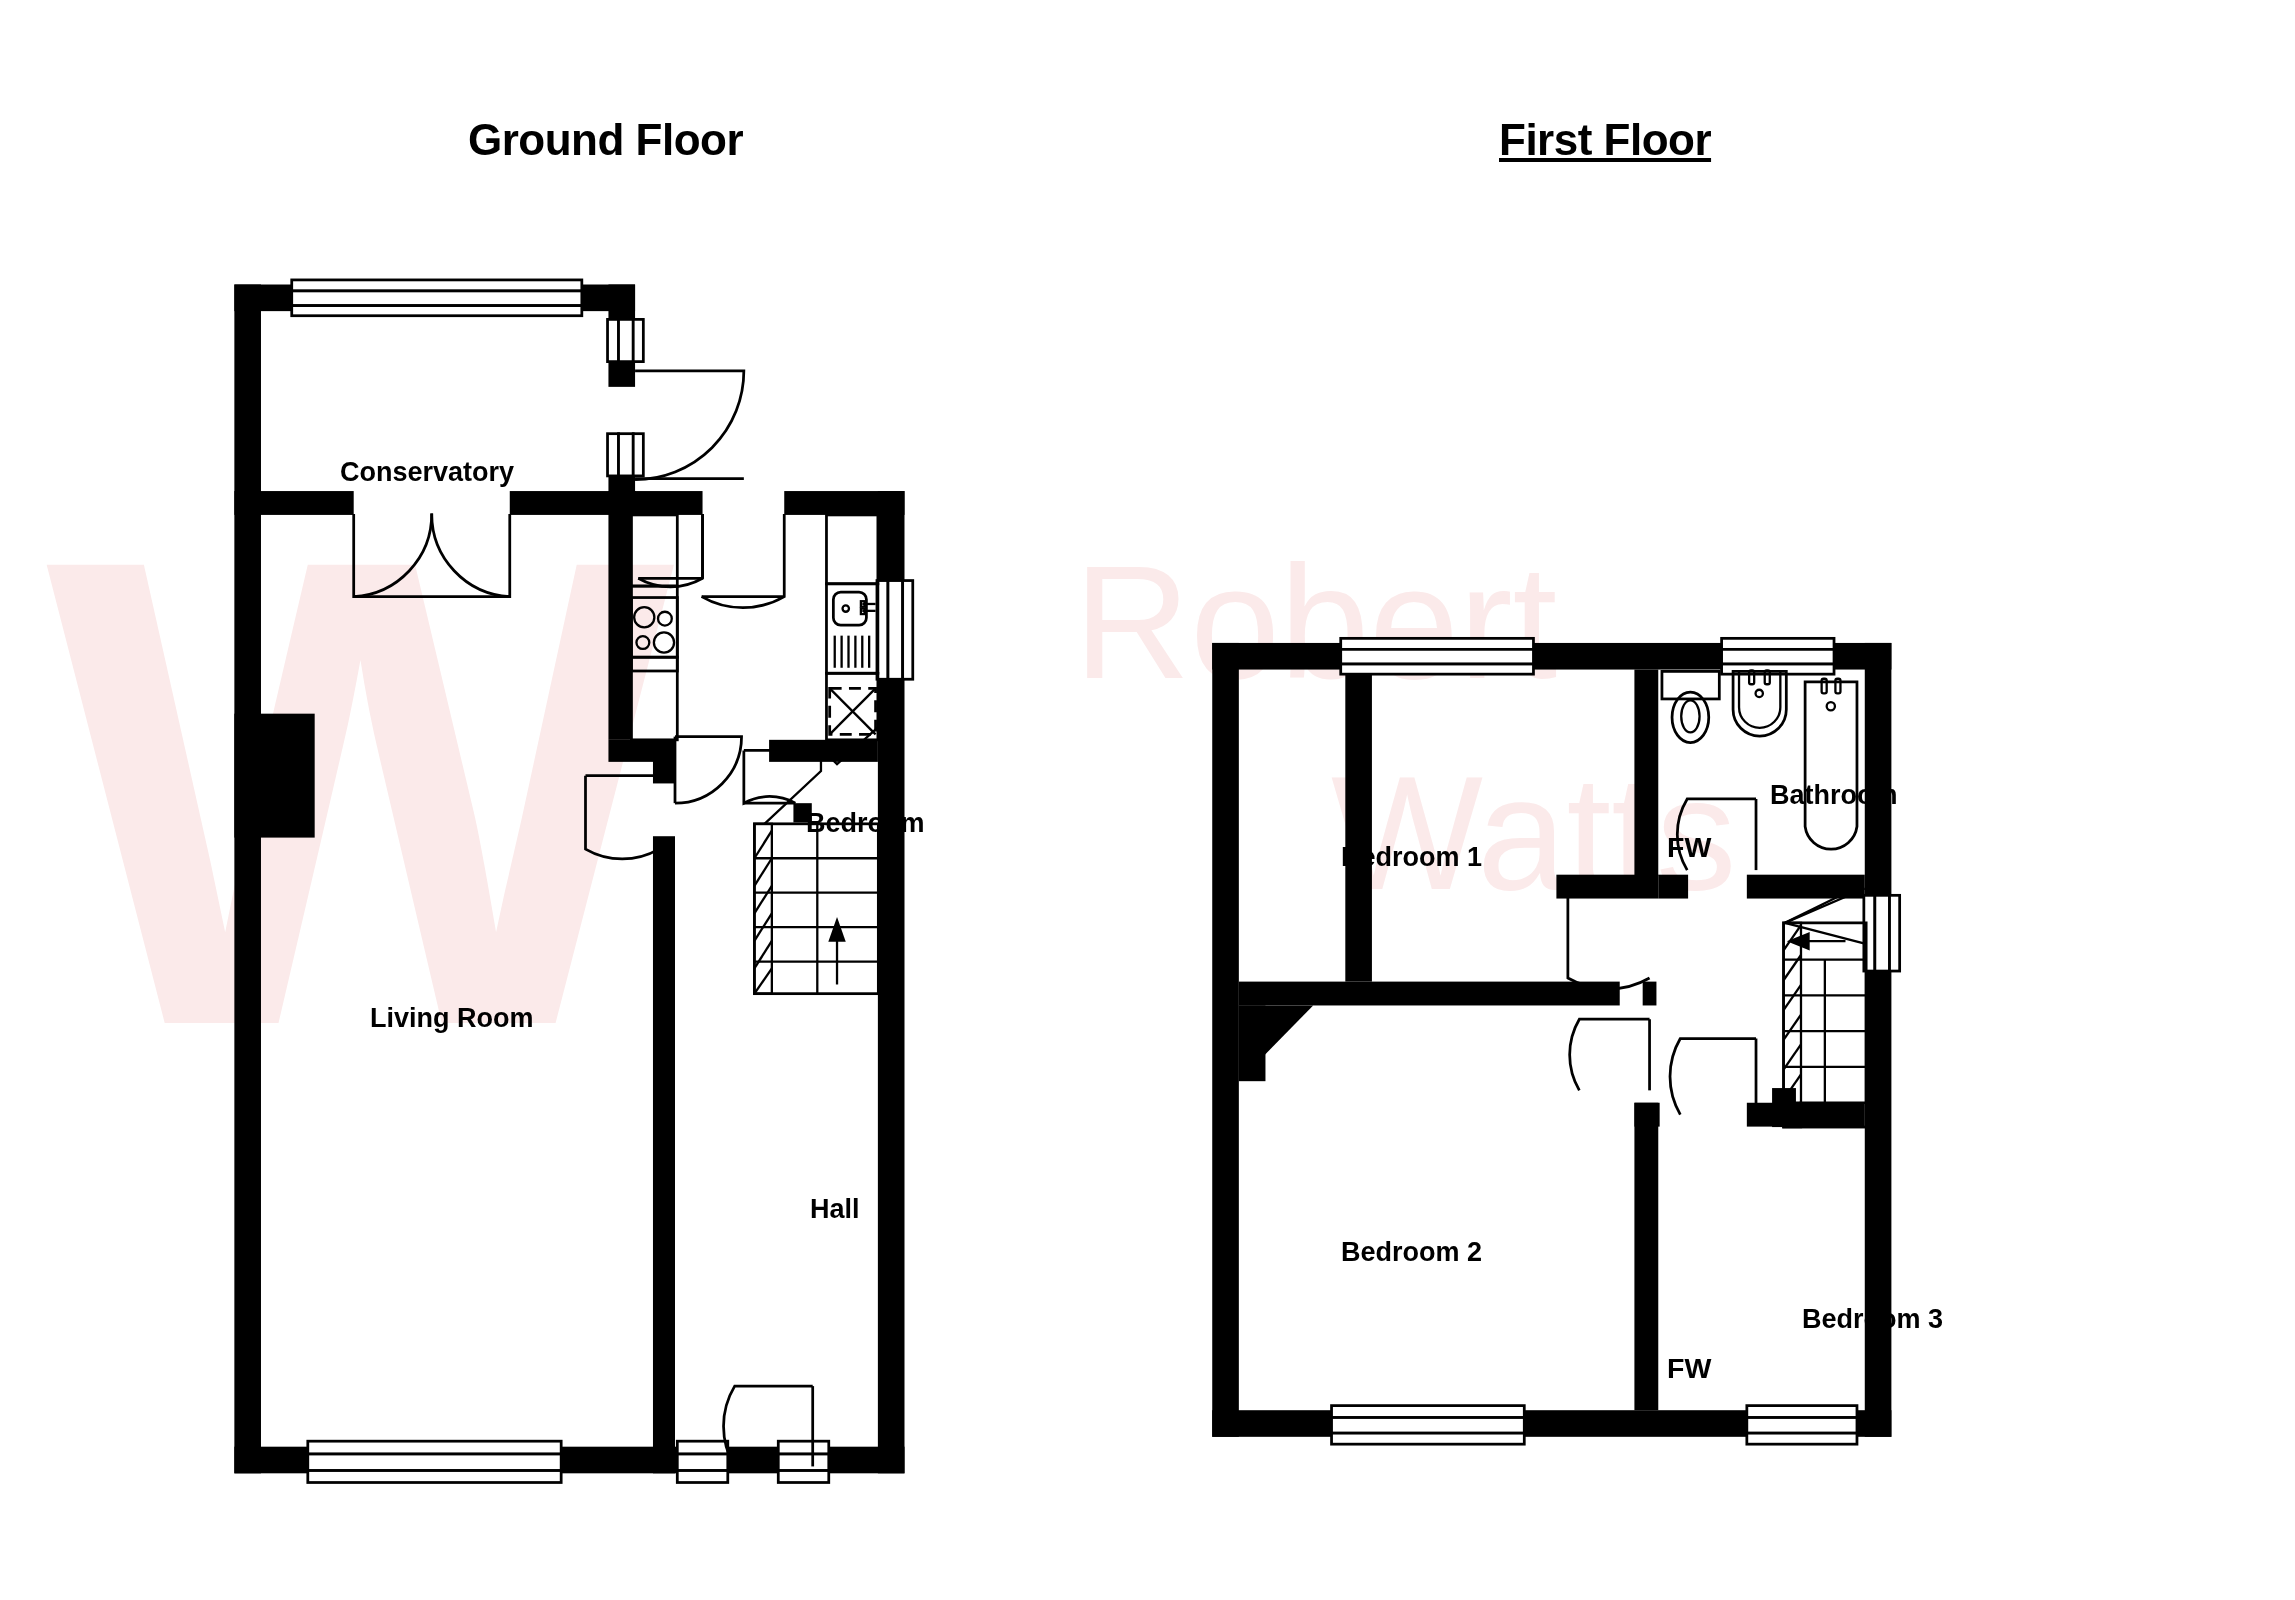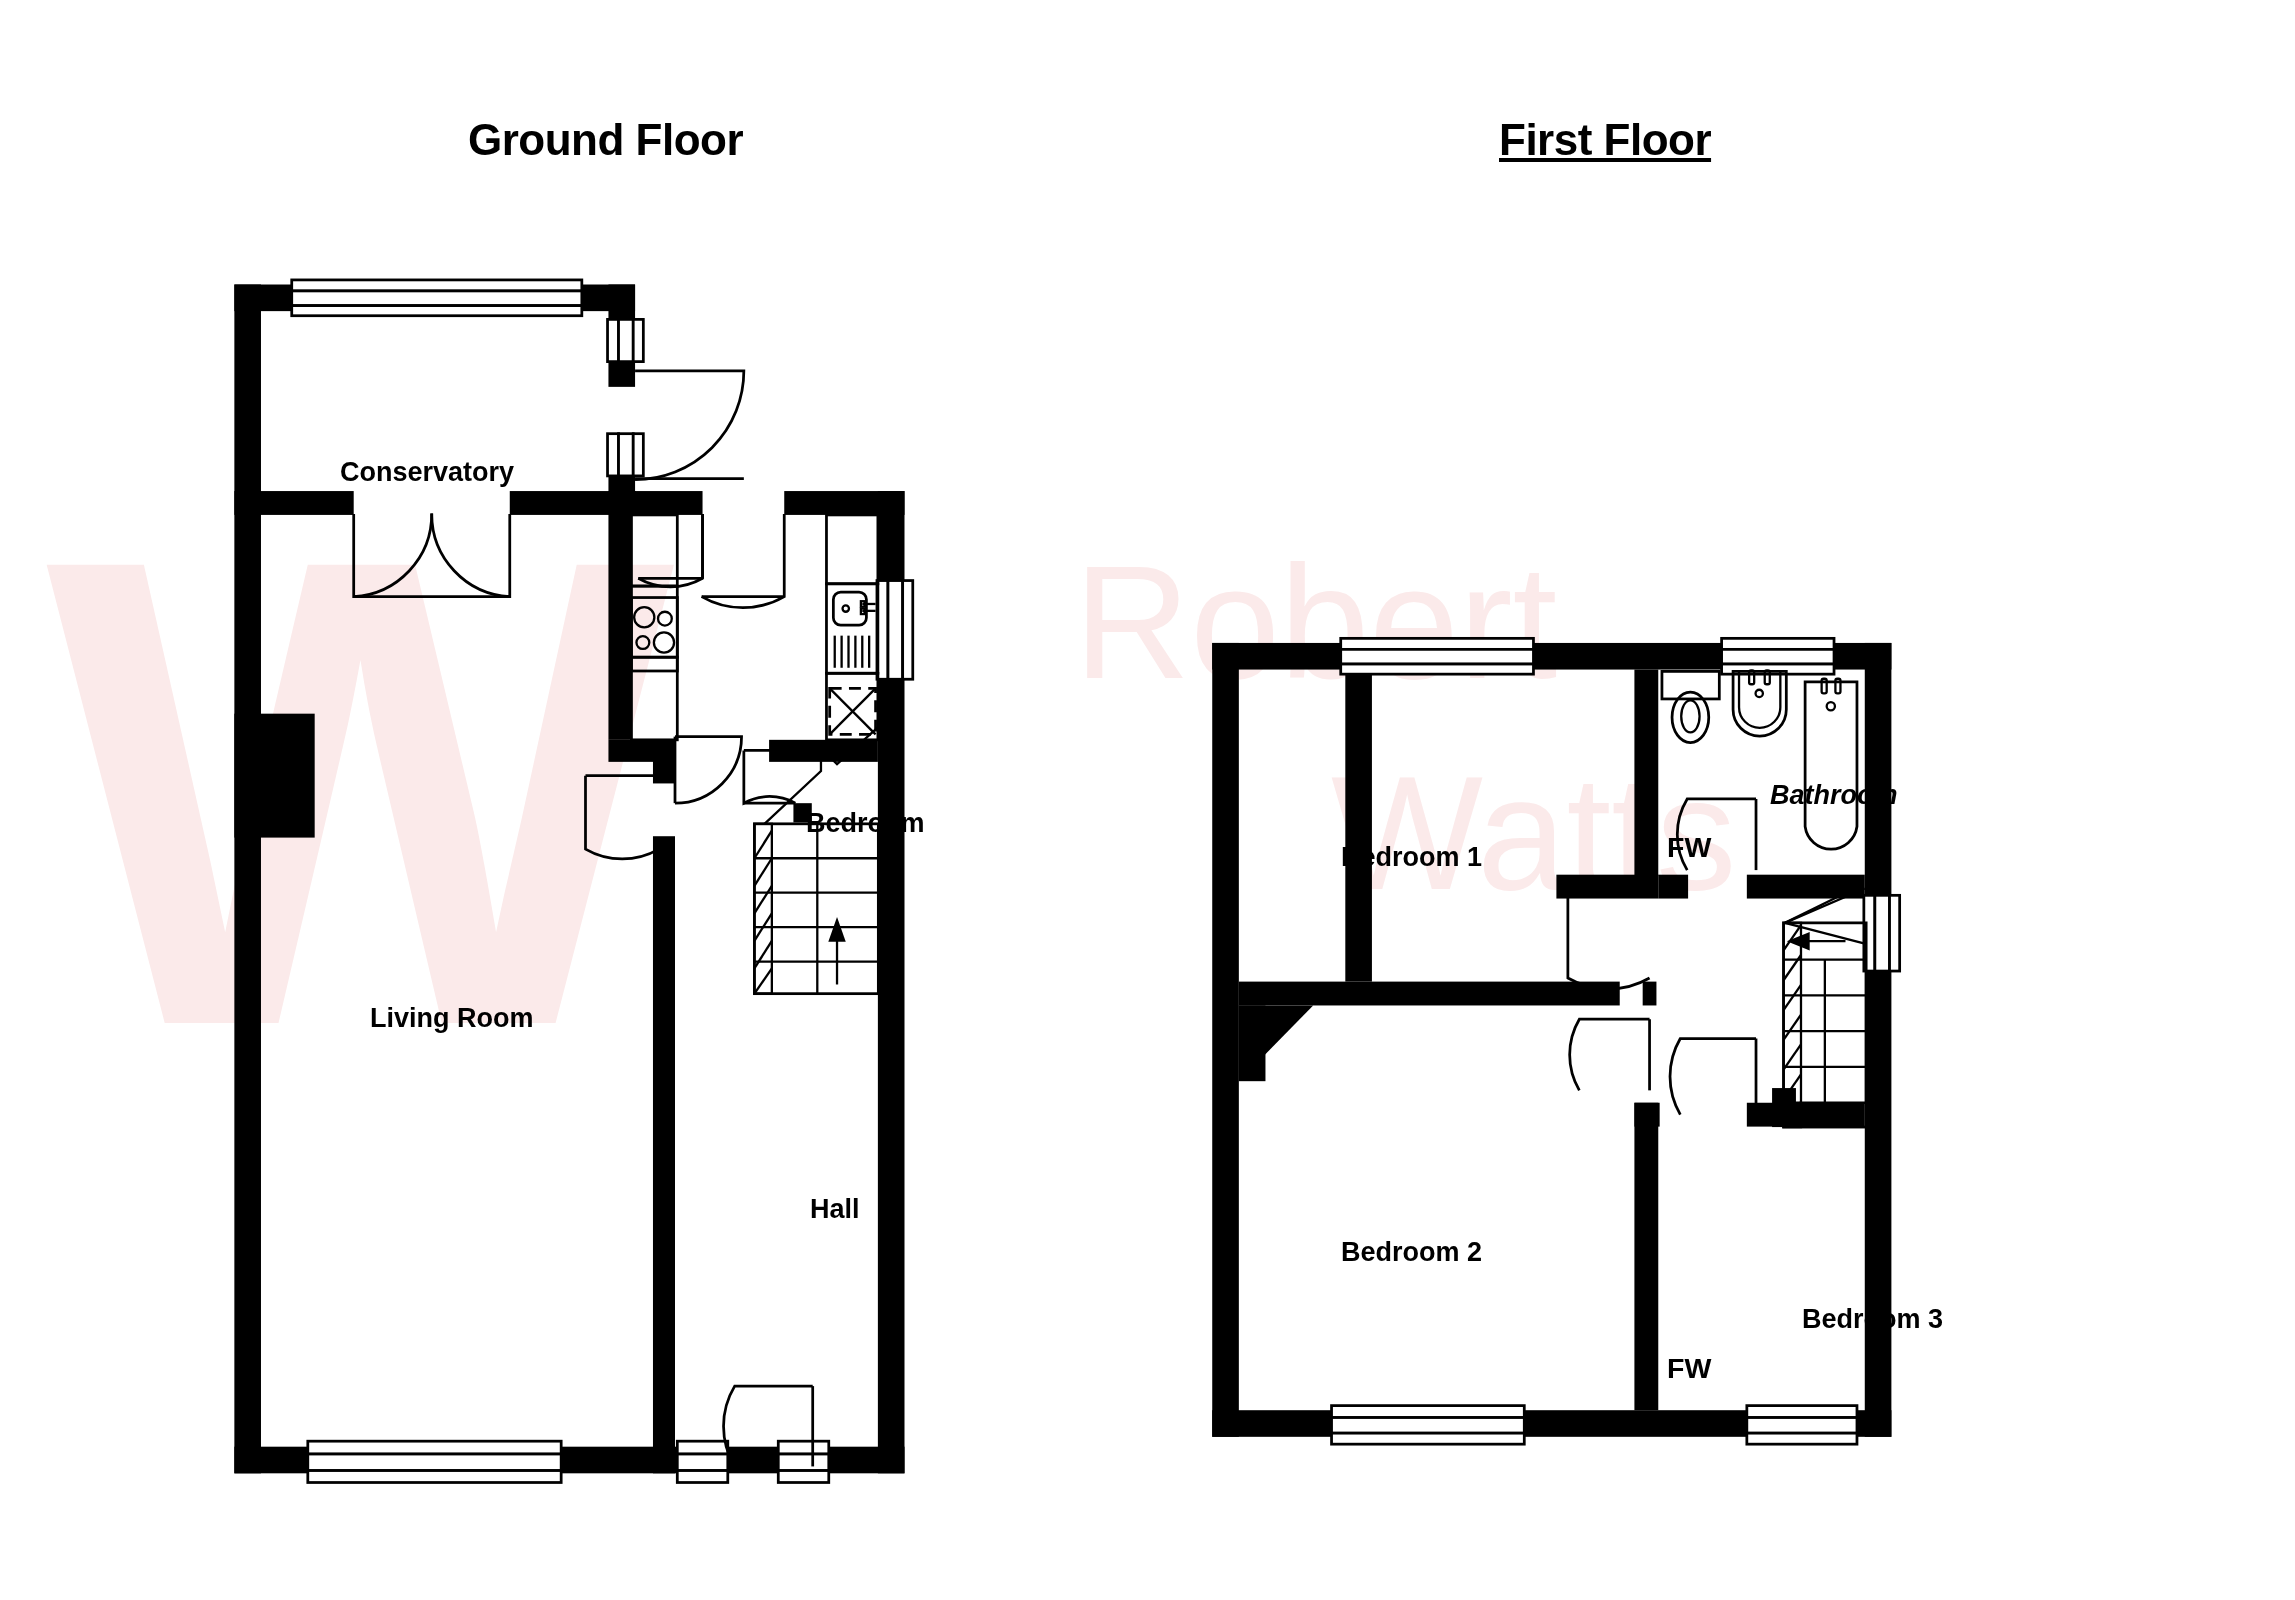--- a/index.html
+++ b/index.html
@@ -368,19 +368,19 @@
       <line class="thin4" x1="1268" y1="660" x2="1390" y2="600"></line>
       <line class="thin4" x1="1268" y1="660" x2="1442" y2="705"></line>
 
       <line class="thin4" x1="1300" y1="700" x2="1400" y2="700"></line>
       <polygon class="wall" points="1272,700 1322,680 1322,720"></polygon>
     </g>
   </svg>
 
   <div class="room-label" style="left:1341px;top:842px;">Bedroom 1</div>
   <div class="room-label label-sm" style="left:1667px;top:783px;">FW</div>
-  <div class="room-label" style="left:1770px;top:780px;font-style:italic;">Bathroom</div>
+  <div class="room-label" style="left:1770px;top:780px;">Bathroom</div>
   <div class="room-label" style="left:1341px;top:1237px;">Bedroom 2</div>
   <div class="room-label label-sm" style="left:1667px;top:1304px;">FW</div>
   <div class="room-label" style="left:1802px;top:1304px;">Bedroom 3</div>
 
 </div>
 
 
 </body></html>

